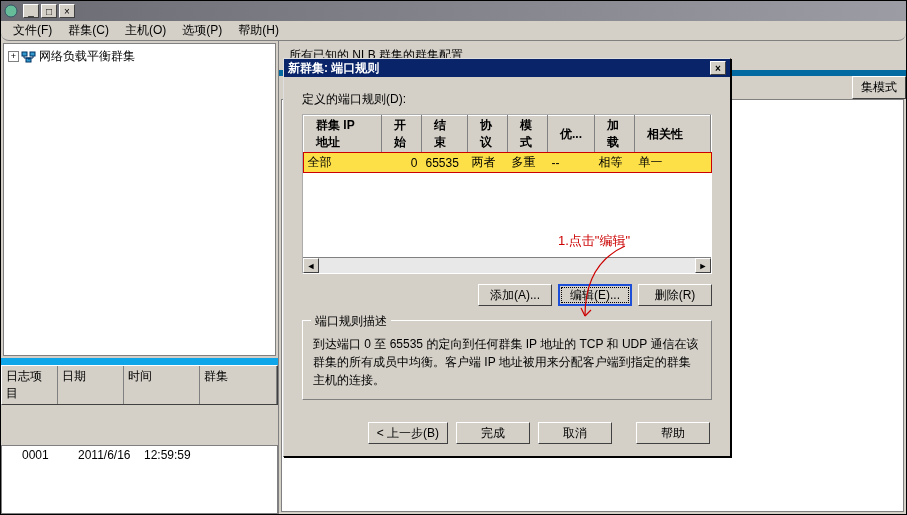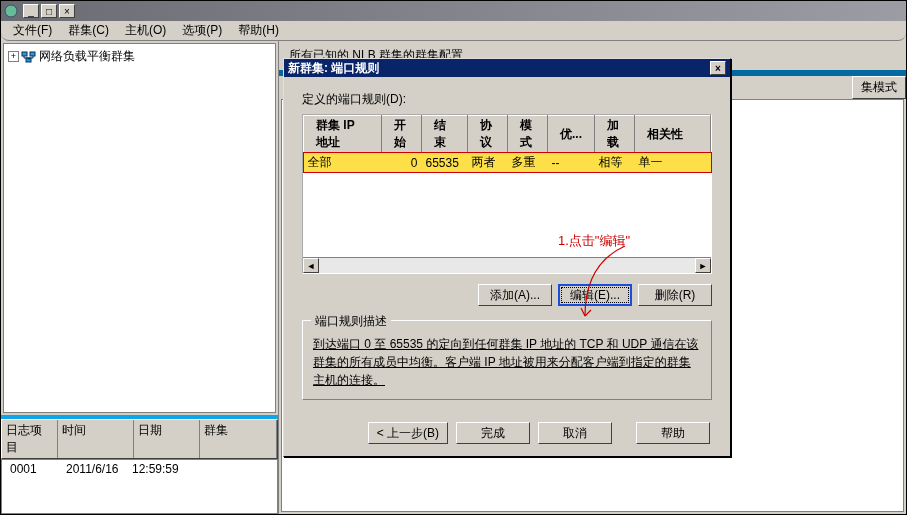--- a/index.html
+++ b/index.html
@@ -15,26 +15,26 @@
 
 .menubar { height: 20px; background: #d4d0c8; display: flex; align-items: center; padding: 0 4px; border-bottom: 1px solid #808080; border-radius: 8px; }
 .menu-item { padding: 2px 8px; cursor: pointer; }
 
 .main-body { flex: 1; display: flex; background: #d4d0c8; }
 .left-pane { width: 278px; border-right: 1px solid #808080; display: flex; flex-direction: column; }
 .tree-area { flex: 1; background: #fff; border: 1px solid #808080; margin: 2px; padding: 4px; }
 .tree-row { display: flex; align-items: center; gap: 2px; }
 .tree-expand { width: 11px; height: 11px; border: 1px solid #808080; display: flex; align-items: center; justify-content: center; font-size: 9px; line-height: 1; cursor: pointer; }
 .tree-icon { width: 16px; height: 14px; }
-.log-area { height: 99px; border-top: 4px solid #0ea5e9; display: flex; flex-direction: column; }
+.log-area { height: 156px; border-top: 7px solid #0ea5e9; display: flex; flex-direction: column; gap: 40px; }
 .log-header { display: flex; background: #d4d0c8; border: 1px solid #fff; border-right-color:#404040; border-bottom-color:#404040; }
 .log-col { padding: 2px 4px; border-right: 1px solid #808080; background:#d4d0c8; }
 .log-body { flex: 1; background: #fff; border:1px solid #808080; overflow:auto; }
 .log-row { display: flex; }
-.log-cell { padding: 2px 8px; }
+.log-cell { padding: 2px 20px; }
 
 .right-pane { flex: 1; display: flex; flex-direction: column; }
 .top-label { padding: 6px 10px; border-bottom: 6px solid #0369a1; }
 .list-header-bg { background:#d4d0c8; display:flex; }
 .list-header-col { padding:2px 8px; border:1px solid #fff; border-right-color:#404040; border-bottom-color:#404040; }
 
 
 .dialog { position: absolute; left: 283px; top: 58px; width: 448px; background: #d4d0c8; border: 1px solid #000; border-top-color:#dfdfdf; border-left-color:#dfdfdf; box-shadow: 1px 1px 0 #000; z-index: 10; }
 .dlg-title { height: 18px; background: #0a246a; color: #fff; display: flex; align-items: center; padding: 0 4px; font-weight: bold; }
 .dlg-title .spacer { flex:1; }
@@ -49,21 +49,21 @@
 .rule-scroll { height: 16px; background:#d4d0c8; display:flex; border-top:1px solid #808080;}
 .scroll-btn { width:16px; background:#d4d0c8; border:1px solid #fff; border-right-color:#404040; border-bottom-color:#404040; display:flex; align-items:center; justify-content:center; font-size:9px; }
 .scroll-track { flex:1; background:#e8e8e8; }
 
 .btn-row { display:flex; justify-content:flex-end; gap:6px; margin-top:10px; }
 .btn { min-width: 74px; height: 22px; background:#d4d0c8; border:1px solid #fff; border-right-color:#404040; border-bottom-color:#404040; padding:0 8px; cursor:pointer; }
 .btn.focus { outline: 1px dotted #000; outline-offset: -4px; border:2px solid #1d4ed8; padding:0 7px; }
 
 .groupbox { border:1px solid #808080; border-top-color:#fff; border-left-color:#fff; position:relative; margin-top:14px; padding:14px 10px 10px 10px; }
 .groupbox::before { content: attr(data-title); position:absolute; top:-8px; left:8px; background:#d4d0c8; padding:0 4px; }
-.desc-text { line-height: 1.5; text-decoration: underline; }
+.desc-text { line-height: 1.5; }
 
 .wizard-row { display:flex; justify-content:flex-end; gap:8px; margin-top:22px; padding: 0 2px; }
 
 .callout { position:absolute; color:#c00; font-size:13px; z-index:20; pointer-events:none; }
 .callout-line { stroke:#c00; stroke-width:1.2; fill:none; }
 
 .tbl-fill { flex:1; }
 </style>
 </head>
 <body>
@@ -102,22 +102,22 @@
                 <rect x="5" y="8" width="5" height="4" fill="#39c" stroke="#036"></rect>
                 <path d="M3 6v2h9V6M8 8v2" stroke="#036" fill="none"></path>
               </svg>
           </span>
           <span>网络负载平衡群集</span>
         </div>
       </div>
       <div class="log-area">
         <div class="log-header">
           <div class="log-col" style="width:56px">日志项目</div>
+          <div class="log-col" style="width:66px">日期</div>
           <div class="log-col" style="width:76px">时间</div>
-          <div class="log-col" style="width:66px">日期</div>
           <div class="log-col" style="flex:1">群集</div>
         </div>
         <div class="log-body">
           <div class="log-row">
             <div class="log-cell" style="width:56px">0001</div>
             <div class="log-cell" style="width:66px">2011/6/16</div>
             <div class="log-cell" style="width:76px">12:59:59</div>
             <div class="log-cell" style="flex:1"></div>
           </div>
         </div>

